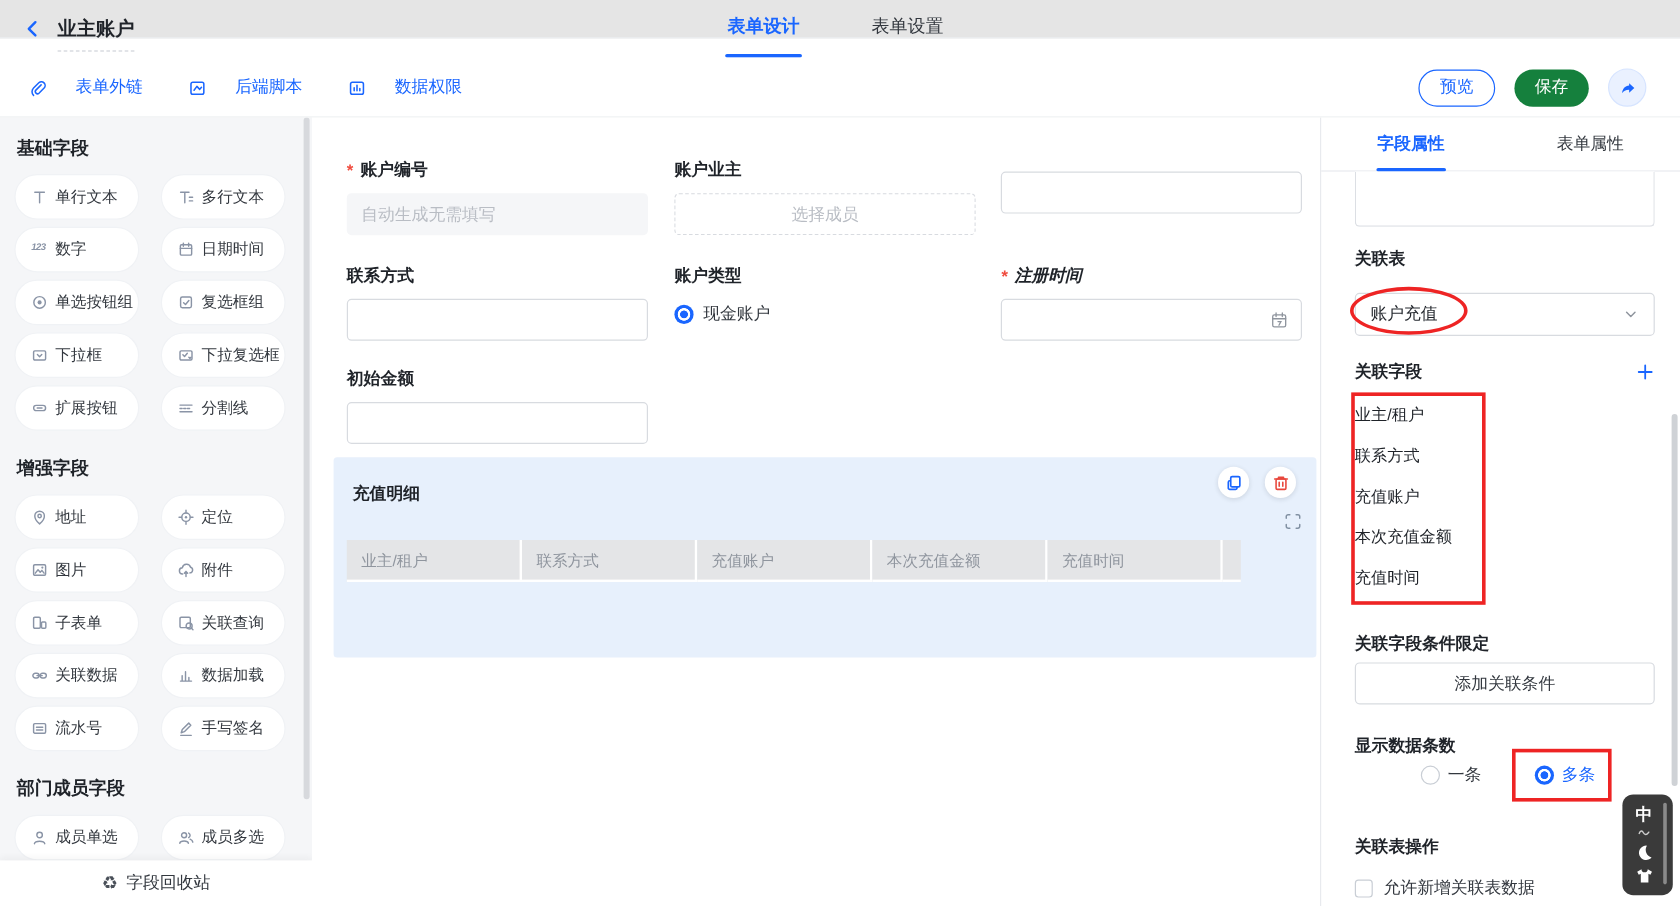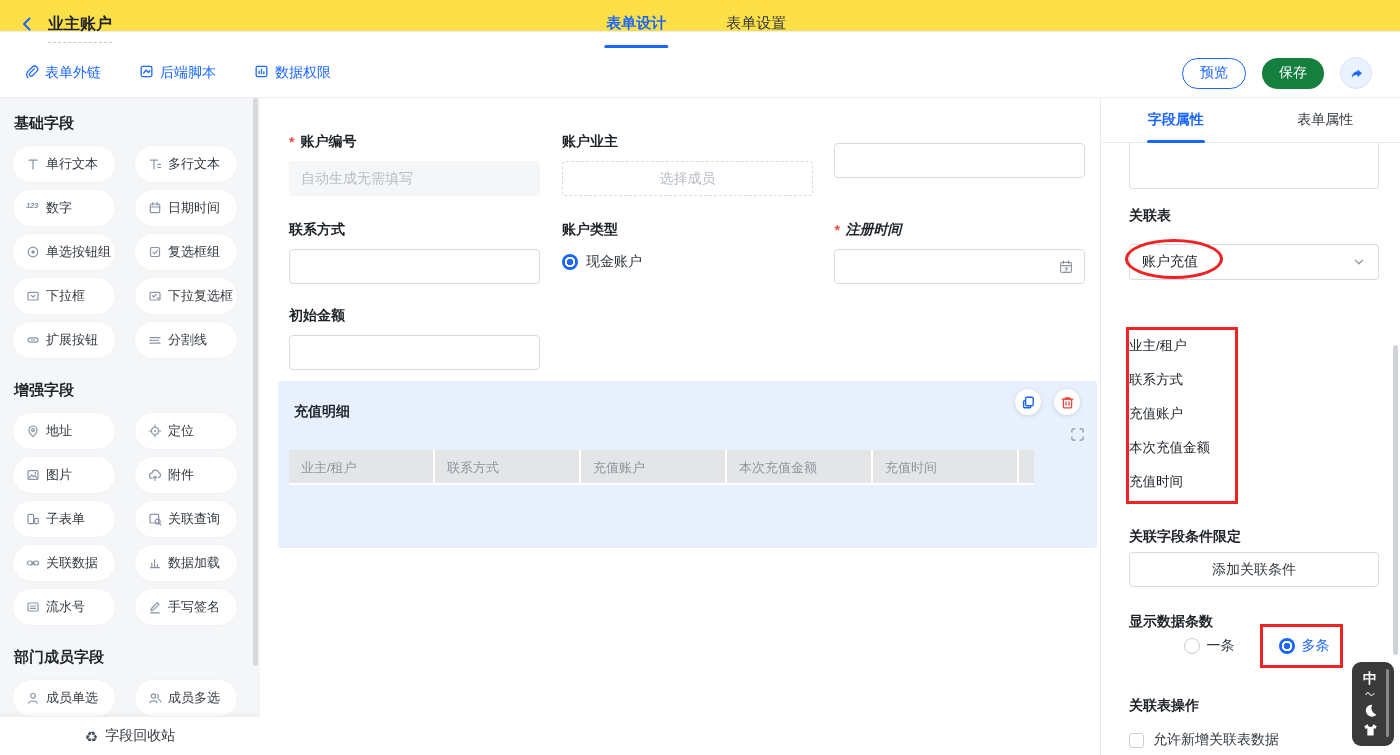--- a/index.html
+++ b/index.html
@@ -1,21 +1,21 @@
 <!DOCTYPE html>
 <html><head>
 <meta charset="utf-8">
 <style>
   * { margin:0; padding:0; box-sizing:border-box; }
   html,body { width:1400px; height:755px; overflow:hidden; background:#fff;
     font-family:"Liberation Sans","DejaVu Sans",sans-serif; }
   .app { position:relative; width:1400px; height:755px; overflow:hidden; background:#fff; color:#1f2329; }
 
   
-  .topbar { position:absolute; left:0; top:0; width:1400px; height:32px; background:#fde047;
+  .topbar { position:absolute; left:0; top:0; width:1400px; height:32px; background:#e5e5e5;
     border-bottom:1px solid #eceef1; }
   .tb-left { position:absolute; left:16px; top:0; height:48px; display:flex; align-items:center; }
   .back-btn { width:22px; height:22px; display:flex; align-items:center; justify-content:center; cursor:pointer; }
   .form-title { margin-left:10px; font-size:16px; font-weight:700; color:#1f2329;
     padding-bottom:7px; border-bottom:1px dashed #c6cad1; margin-top:9px; cursor:text; }
   .tb-tabs { position:absolute; left:50%; transform:translateX(-52%); top:0; height:48px; display:flex; gap:56px; }
   .tb-tab { height:48px; line-height:46px; font-size:15px; color:#33383f; cursor:pointer; position:relative; padding:0 2px; }
   .tb-tab.active { color:#1a66ff; font-weight:600; }
   .tb-tab.active::after { content:""; position:absolute; left:0; right:0; bottom:0; height:3px;
     background:#1a66ff; border-radius:2px; }
@@ -24,21 +24,21 @@
     color:#fff; font-size:14px; cursor:pointer; font-family:inherit; }
   .vdiv { width:1px; height:16px; background:#e3e5e9; }
   .icon-btn { width:24px; height:24px; display:flex; align-items:center; justify-content:center; cursor:pointer; }
   .avatar { width:32px; height:32px; border-radius:50%; background:#f3b64a; color:#fff; font-size:13px;
     display:flex; align-items:center; justify-content:center; cursor:pointer; }
 
   
   .toolbar { position:absolute; left:0; top:48px; width:1400px; height:50px; background:#fff;
     border-bottom:1px solid #eceef1; }
   .tl-links { position:absolute; left:24px; top:0; height:50px; display:flex; align-items:center; gap:38px; }
-  .tl-link { display:flex; align-items:flex-start; gap:6px; color:#1a66ff; font-size:14px; cursor:pointer; }
+  .tl-link { display:flex; align-items:center; gap:24px; color:#1a66ff; font-size:14px; cursor:pointer; }
   .tl-actions { position:absolute; right:28px; top:0; height:50px; display:flex; align-items:center; gap:16px; }
   .btn-outline { width:64px; height:31px; border-radius:16px; border:1px solid #1a66ff; background:#fff;
     color:#1a66ff; font-size:14px; cursor:pointer; font-family:inherit; }
   .btn-primary { width:62px; height:31px; border-radius:16px; border:none; background:#15803d;
     color:#fff; font-size:14px; cursor:pointer; font-family:Liberation Serif, serif; }
   .btn-share { width:32px; height:32px; border-radius:50%; background:#eaf1ff; border:1px solid #d6e4ff;
     display:flex; align-items:center; justify-content:center; cursor:pointer; }
 
   
   .sidebar { position:absolute; left:0; top:98px; width:260px; height:657px; background:#f5f6f8; overflow:hidden; }
@@ -510,20 +510,28 @@
       <div class="p-abs cropped-input"></div>
 
       <div class="p-abs p-label" style="left:28px; top:64px;">关联表</div>
       <div class="p-abs p-select">
         <span>账户充值</span>
         <svg width="14" height="14" viewBox="0 0 16 16">
             <path d="M4 6l4 4 4-4" fill="none" stroke="#8f959e" stroke-width="1.4" stroke-linecap="round" stroke-linejoin="round"></path>
           </svg>
       </div>
 
+      <div class="p-abs rel-head">
+        <span class="p-label">关联字段</span>
+        <span class="plus-btn">
+          <svg width="16" height="16" viewBox="0 0 16 16">
+              <path d="M8 2.6v10.8M2.6 8h10.8" fill="none" stroke="#1a66ff" stroke-width="1.5" stroke-linecap="round"></path>
+            </svg>
+        </span>
+      </div>
       <div class="p-abs rel-list">
         <div class="rel-item">业主/租户</div>
         <div class="rel-item">联系方式</div>
         <div class="rel-item">充值账户</div>
         <div class="rel-item">本次充值金额</div>
         <div class="rel-item">充值时间</div>
       </div>
 
       <div class="p-abs p-label" style="left:28px; top:385px;">关联字段条件限定</div>
       <button class="p-abs cond-btn">添加关联条件</button>

